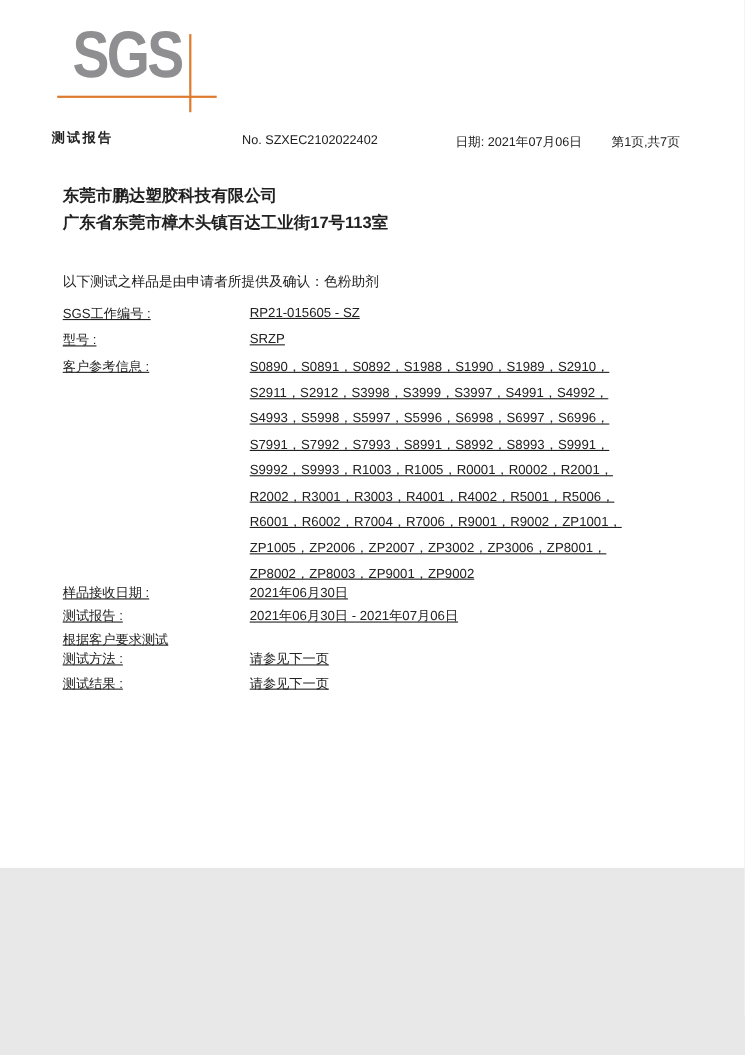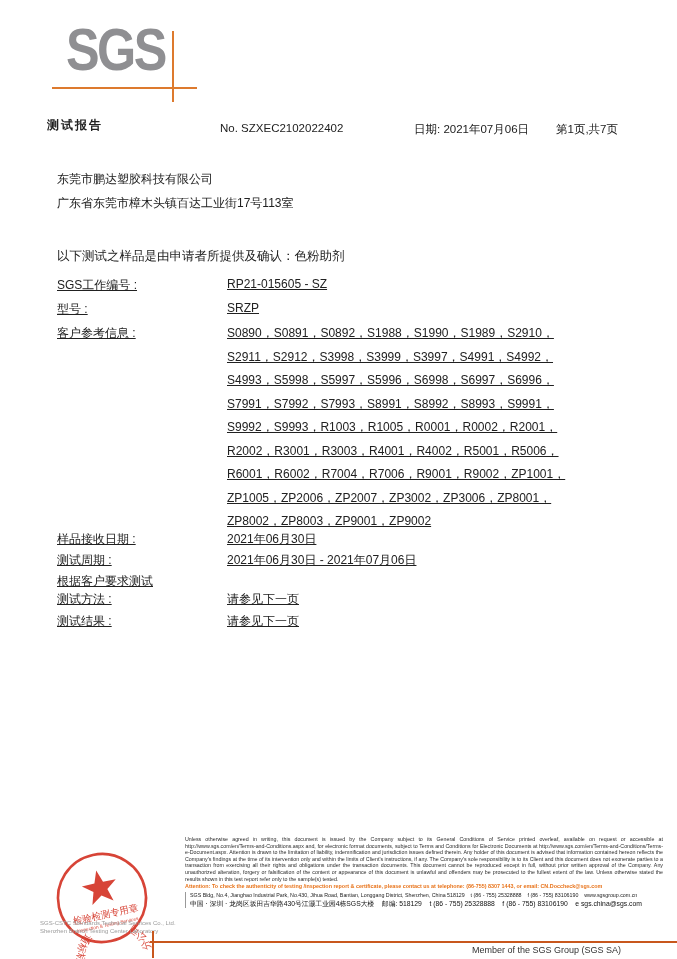--- a/index.html
+++ b/index.html
@@ -1,37 +1,37 @@
 <!DOCTYPE html>
 <html><head>
 <meta charset="utf-8">
 <style>
   html,body{margin:0;padding:0;background:#e8e8e8;}
   .page{
-    position:relative; width:677px; height:959px; margin:0 auto;
+    position:relative; width:677px; height:789px; margin:0 auto;
     background:#ffffff; overflow:hidden;
     font-family:"Liberation Sans","DejaVu Sans",sans-serif;
     color:#212121;
   }
   
   .logo-text{
     position:absolute; left:66px; top:20px;
     font-size:60px; font-weight:bold; color:#8f8f92;
     letter-spacing:-3px; transform:scaleX(.84); transform-origin:left top;
     line-height:1;
   }
   .logo-hline{position:absolute; left:52px; top:87px; width:145px; height:2px; background:#dd7a2e;}
   .logo-vline{position:absolute; left:172px; top:31px; width:2px; height:71px; background:#dd7a2e;}
   
   .hdr-title{position:absolute; left:47px; top:117px; font-size:12px; font-weight:bold; letter-spacing:2px;}
   .hdr-no{position:absolute; left:220px; top:122px; font-size:11.5px;}
   .hdr-date{position:absolute; left:366px; top:122px; font-size:11.5px;margin-left:48px;}
   .hdr-pages{position:absolute; left:556px; top:122px; font-size:11.5px;}
   
-  .applicant{position:absolute; left:57px; top:167px; font-size:12px; line-height:24px;}
+  .applicant{position:absolute; left:57px; top:167px; font-size:15px; line-height:24px;font-weight:bold;}
   .sample-stmt{position:absolute; left:57px; top:248px; font-size:12.5px;}
   
   .row{position:absolute; left:57px; display:flex; font-size:12px;text-decoration:underline;}
   .row .lbl{flex:0 0 170px; width:170px;}
   .row .val{flex:1;}
   .ref-line{line-height:23.5px; white-space:nowrap;}
   .val-conclusion{width:415px; line-height:17.4px; text-align:left;}
   
   .stamp{position:absolute; left:42px; top:838px; width:120px; height:120px; transform:rotate(-12deg);}
   .stamp-sub{
@@ -96,21 +96,21 @@
       <div class="ref-line">ZP8002，ZP8003，ZP9001，ZP9002</div>
     </div>
   </div>
 
   <div class="row" style="top:531px">
     <div class="lbl">样品接收日期 :</div>
     <div class="val">2021年06月30日</div>
   </div>
 
   <div class="row" style="top:552px">
-    <div class="lbl">测试周期 :</div>
+    <div class="lbl">测试报告 :</div>
     <div class="val">2021年06月30日 - 2021年07月06日</div>
   </div>
 
   <div class="row" style="top:573px">
     <div class="val">根据客户要求测试</div>
   </div>
 
   <div class="row" style="top:591px">
     <div class="lbl">测试方法 :</div>
     <div class="val">请参见下一页</div>

